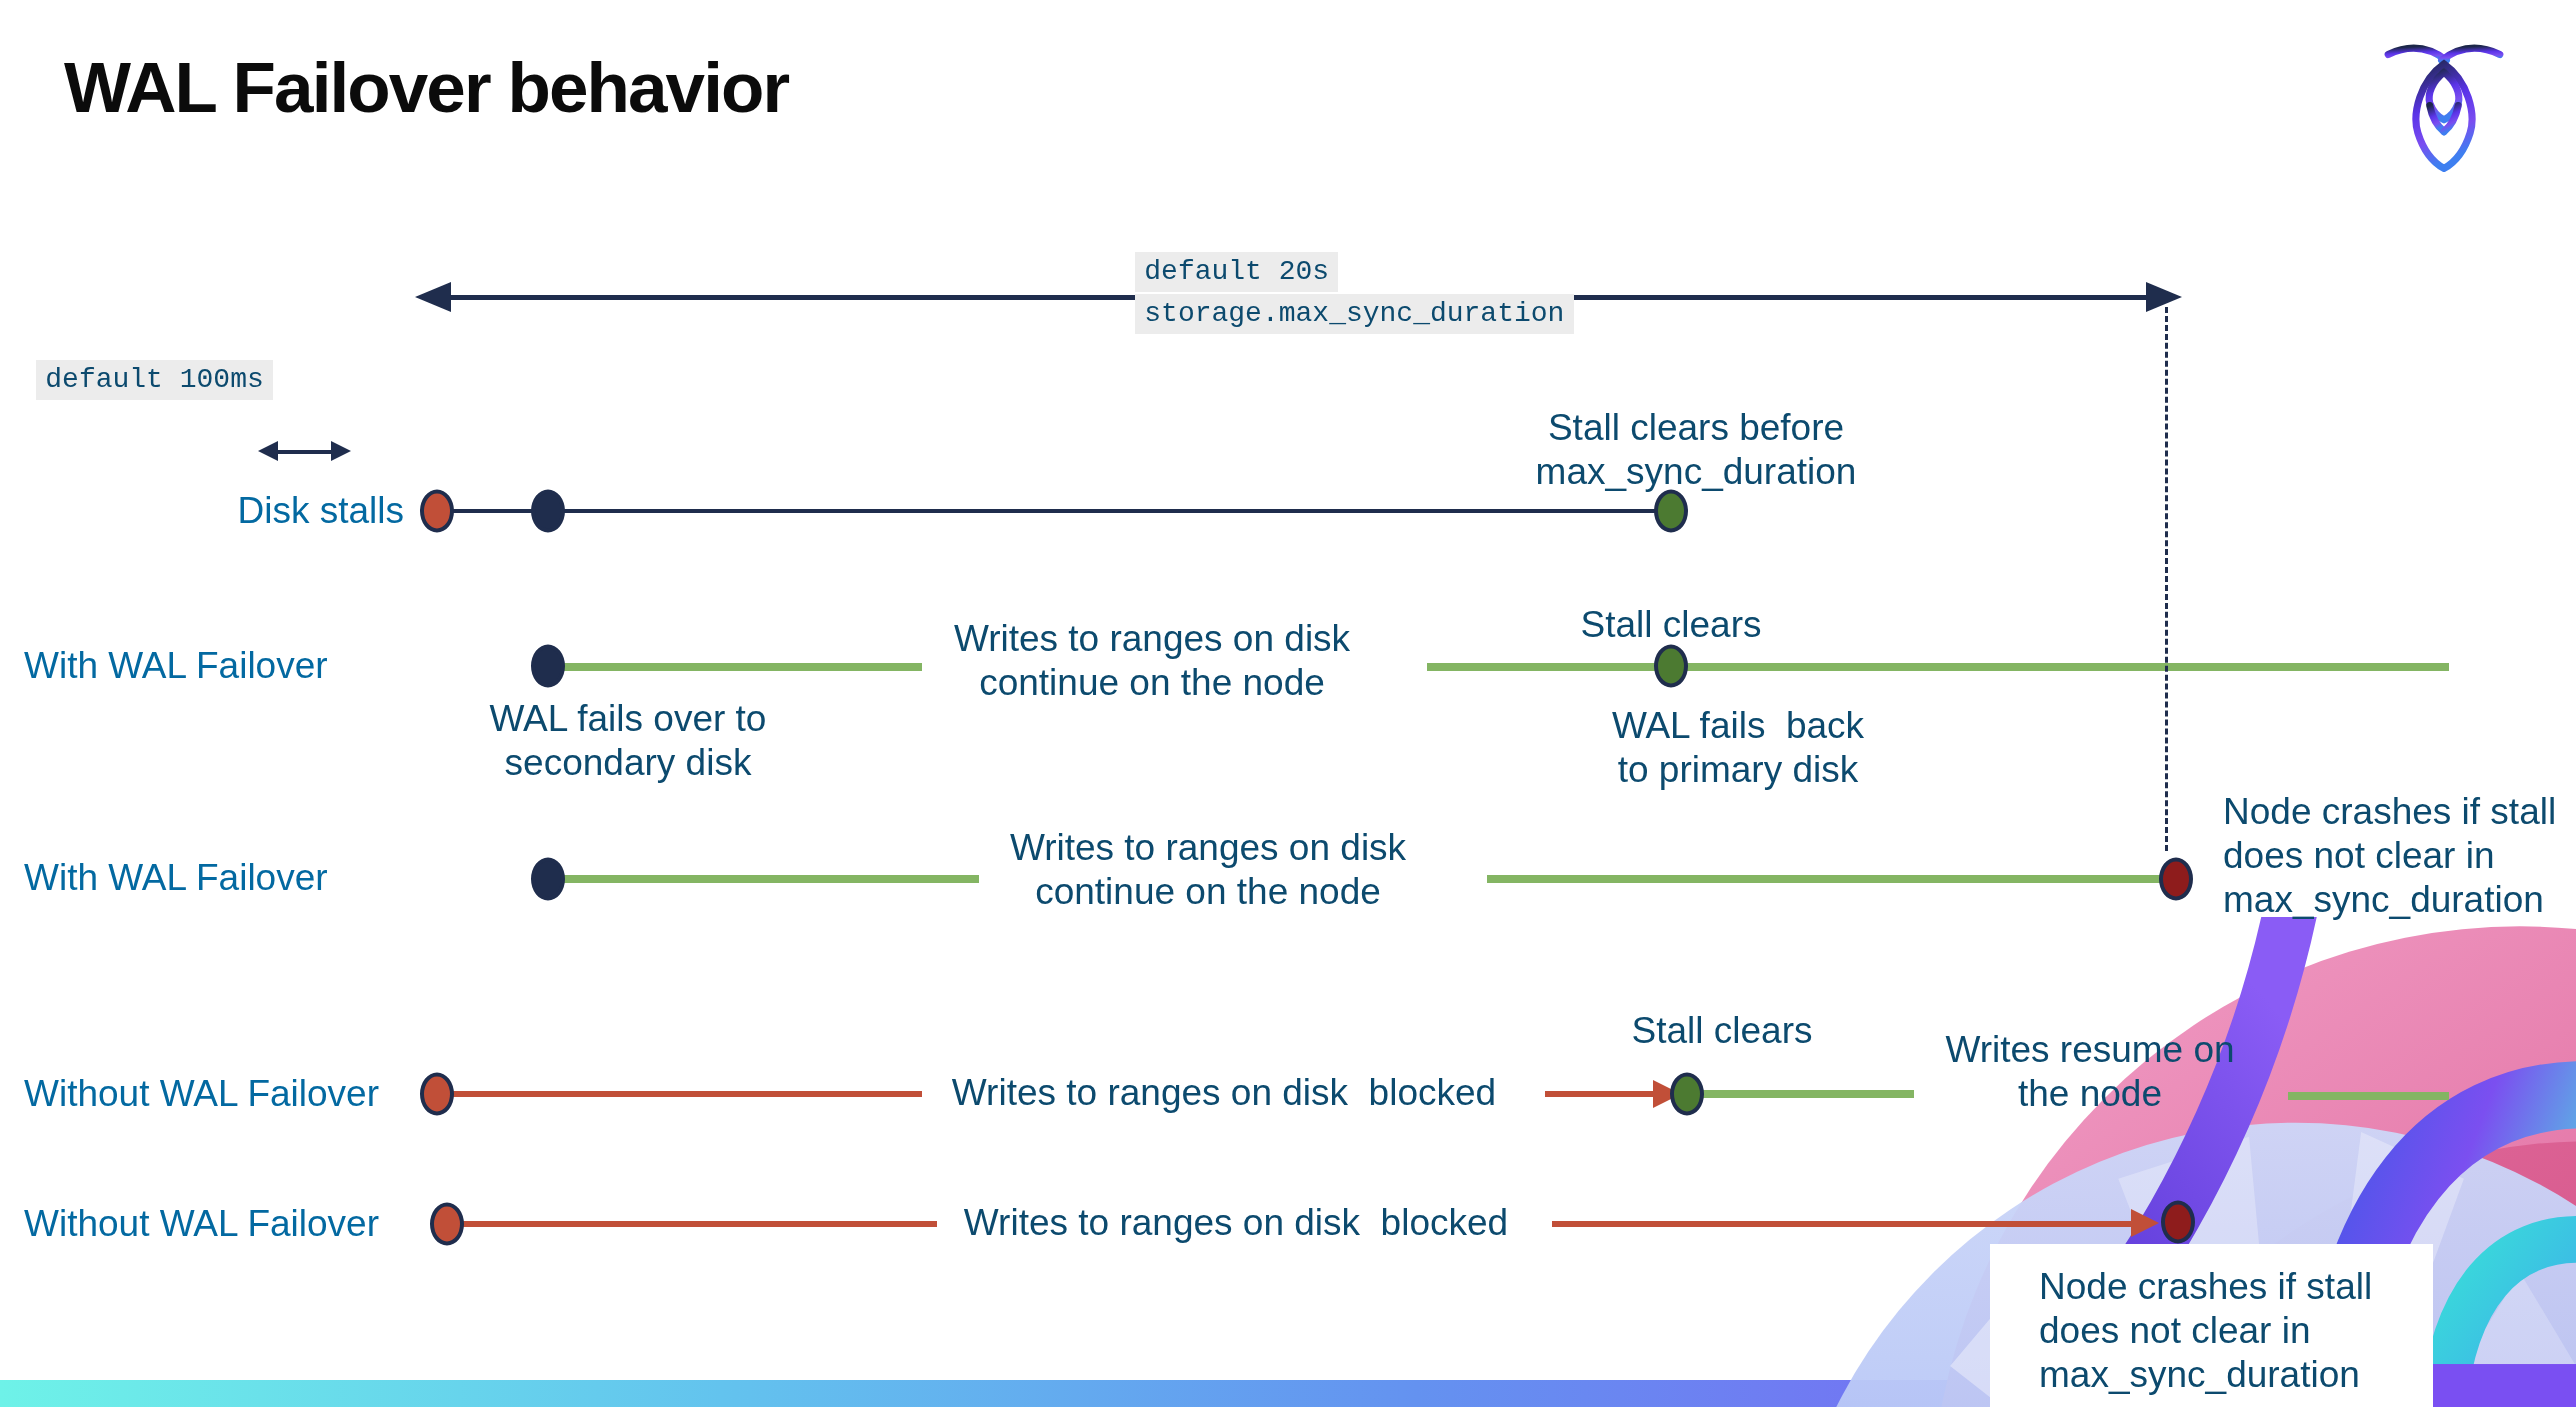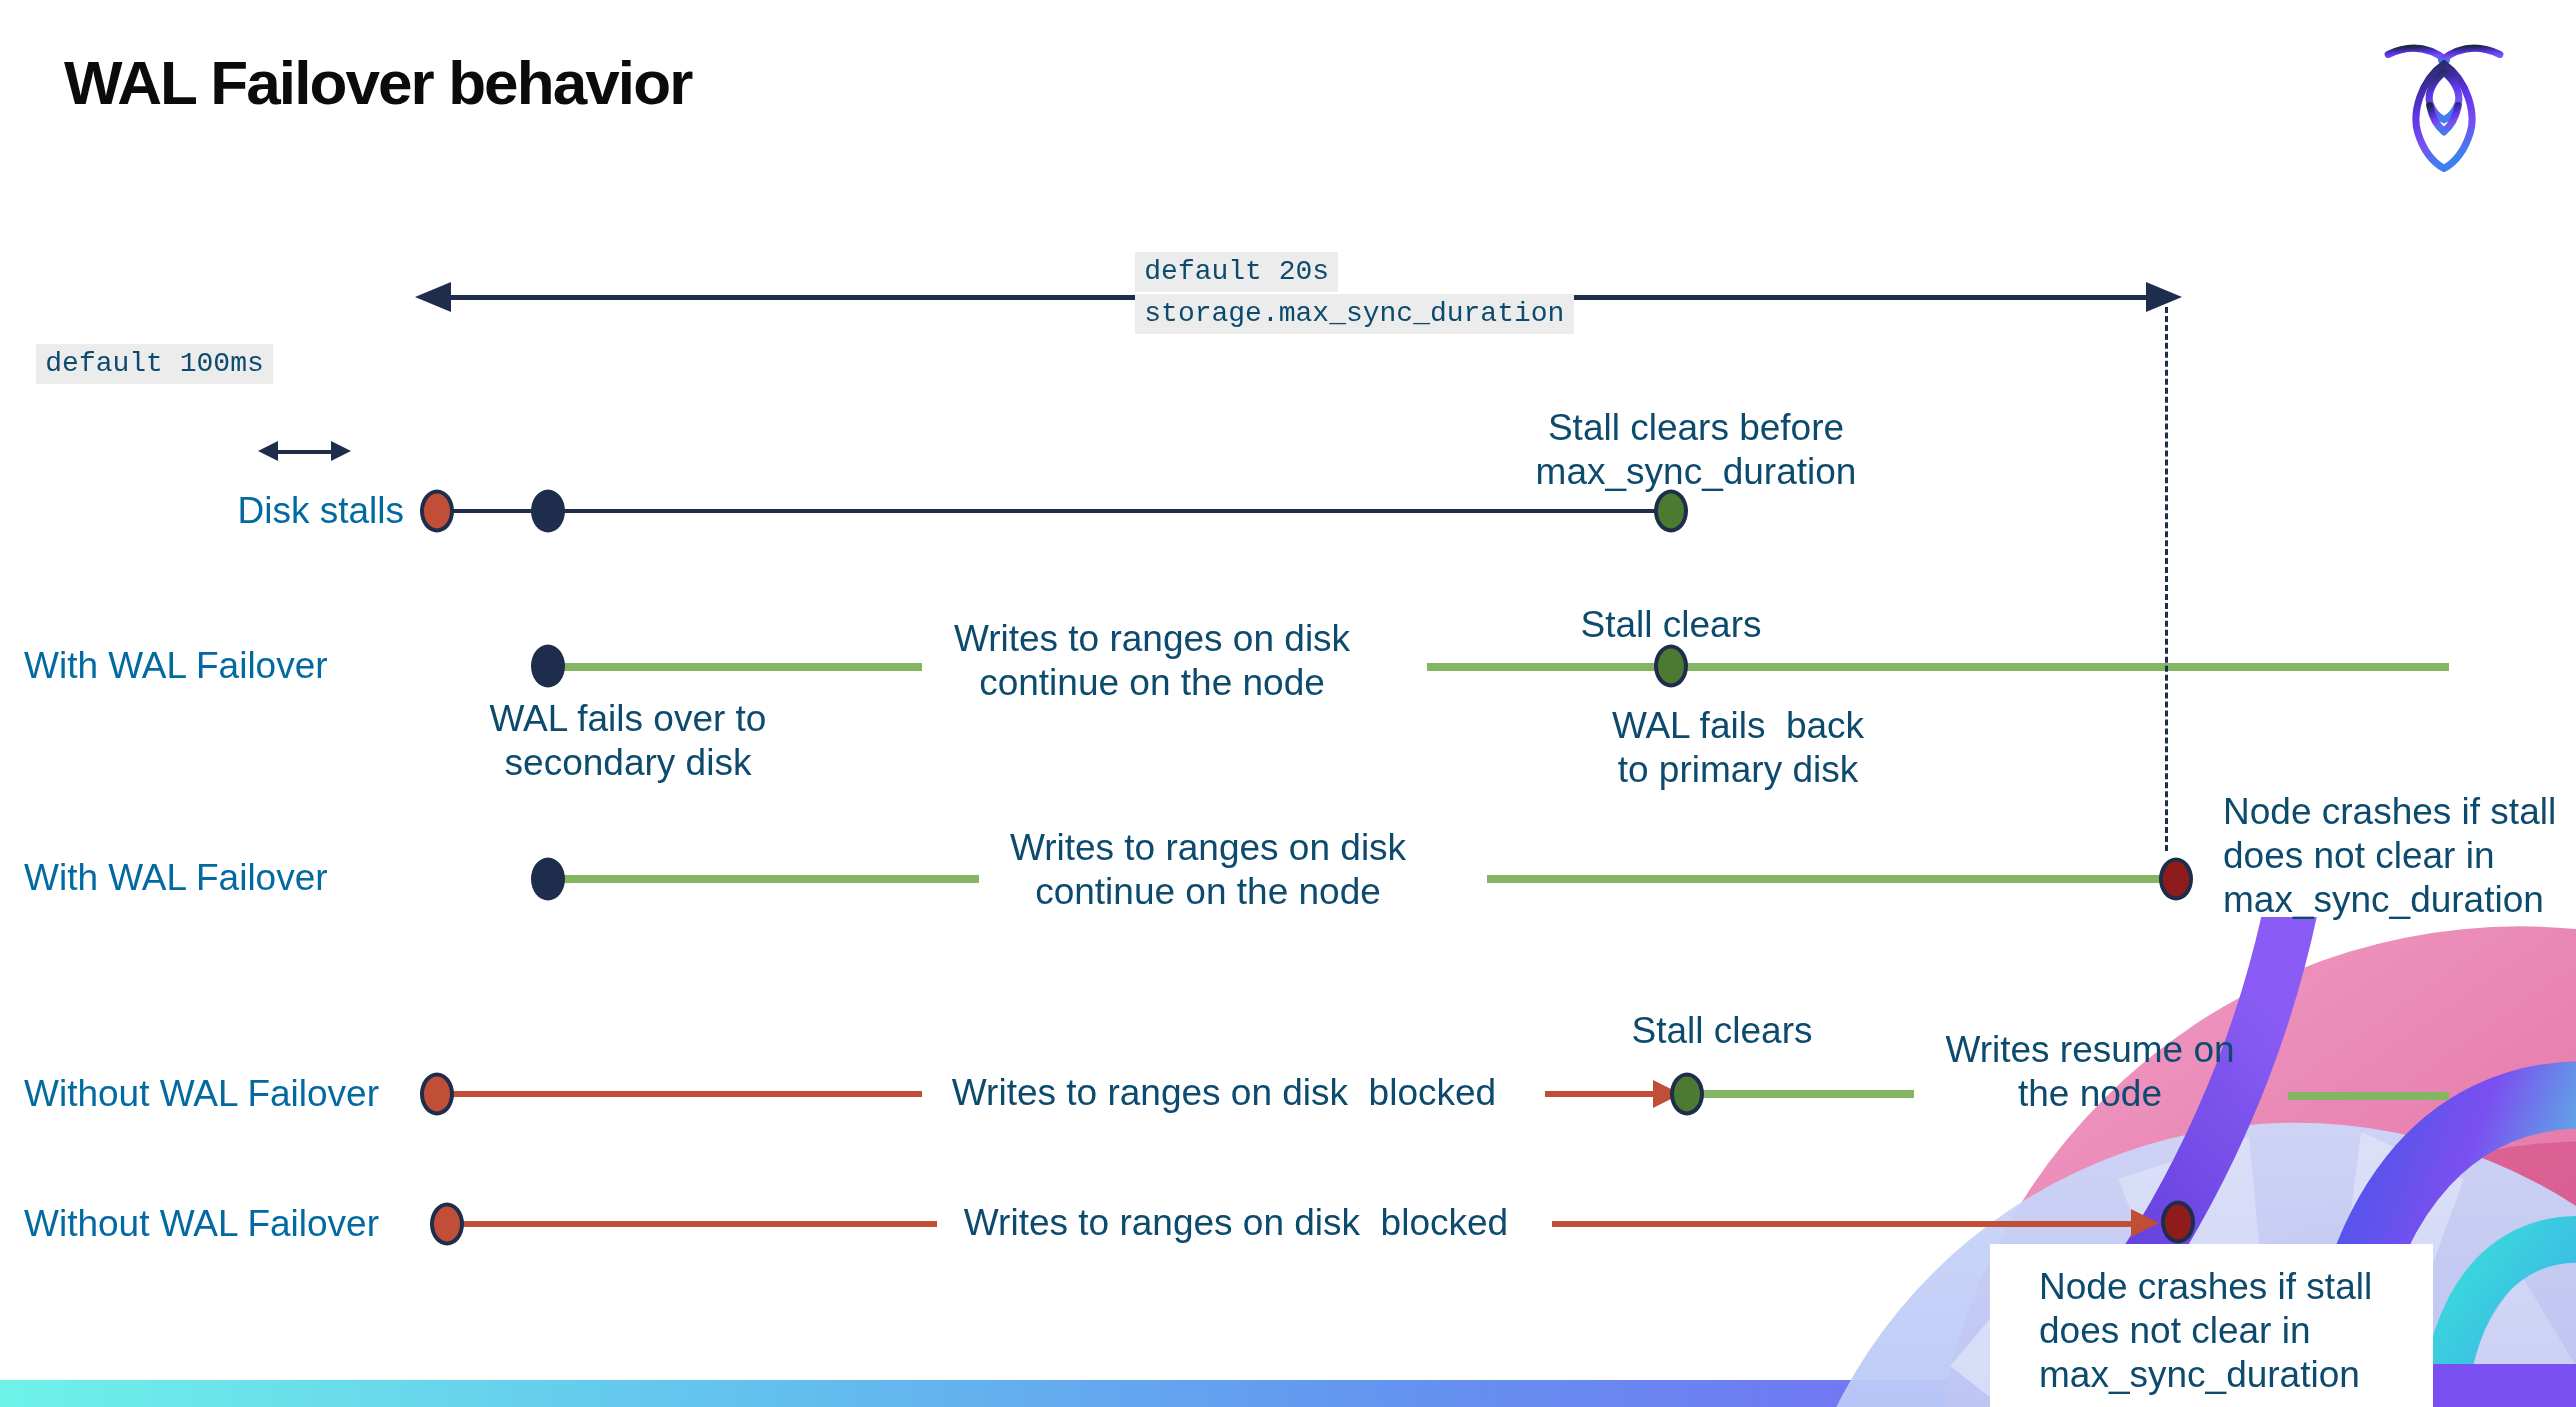--- a/index.html
+++ b/index.html
@@ -1,20 +1,20 @@
 <!DOCTYPE html>
 <html style="font-size:15px"><head>
 <meta charset="utf-8">
 <style>
   html,body{margin:0;padding:0;background:#fff;}
   .canvas{position:relative;width:2576px;height:1408px;background:#ffffff;overflow:hidden;
           font-family:"Liberation Sans","DejaVu Sans",sans-serif;color:#111;}
   .abs{position:absolute;}
   .d{z-index:4;}
-  .title{font-size:62px;font-weight:bold;letter-spacing:-1.9px;color:#0b0b0b;white-space:nowrap;}
+  .title{font-size:71px;font-weight:bold;letter-spacing:-1.9px;color:#0b0b0b;white-space:nowrap;}
   .rowlabel{font-size:37px;line-height:45px;color:#0369a1;white-space:nowrap;}
   .ann{font-size:37px;line-height:44px;color:#0c4a6e;white-space:pre-wrap;z-index:5;}
   .ann.center{text-align:center;transform:translateX(-50%);}
   .code-label{z-index:5;}
   .code-line{display:table;font-family:"Liberation Mono","DejaVu Sans Mono",monospace;
              font-size:28px;line-height:34px;color:#0c4a6e;background:#ececec;
              padding:2.8px 9.3px;margin-bottom:2.8px;white-space:nowrap;}
   .hline{position:absolute;z-index:3;}
   .navy-line{background:#1f2d4d;}
   .green-line{background:#84b563;}
@@ -107,21 +107,21 @@
 
   <div class="hline navy-line" style="left:439px;top:295px;width:1712px;height:4.7px;"></div>
   <div class="tri" style="left:415px;top:282px;border-top:15px solid transparent;border-bottom:15px solid transparent;border-right:36px solid #1f2d4d;"></div>
   <div class="tri" style="left:2146px;top:282px;border-top:15px solid transparent;border-bottom:15px solid transparent;border-left:36px solid #1f2d4d;"></div>
 
   <div class="abs code-label" style="left:1135px;top:252px;">
     <span class="code-line">default 20s</span>
     <span class="code-line">storage.max_sync_duration</span>
   </div>
 
-  <div class="abs code-label" style="left:36px;top:344px;">
+  <div class="abs code-label" style="left:36px;top:360px;">
     <span class="code-line">default 100ms</span>
   </div>
 
   <div class="hline navy-line" style="left:275px;top:450px;width:60px;height:3.7px;"></div>
   <div class="tri" style="left:258px;top:441px;border-top:10.3px solid transparent;border-bottom:10.3px solid transparent;border-right:20.6px solid #1f2d4d;"></div>
   <div class="tri" style="left:331px;top:441px;border-top:10.3px solid transparent;border-bottom:10.3px solid transparent;border-left:20.6px solid #1f2d4d;"></div>
 
   <div class="abs rowlabel d" style="left:187px;top:488px;width:217px;text-align:right;">Disk stalls</div>
   <div class="hline navy-line" style="left:437px;top:509px;width:1236px;height:3.7px;"></div>
   <div class="dot dot-red" style="left:437px;top:511px;"></div>

